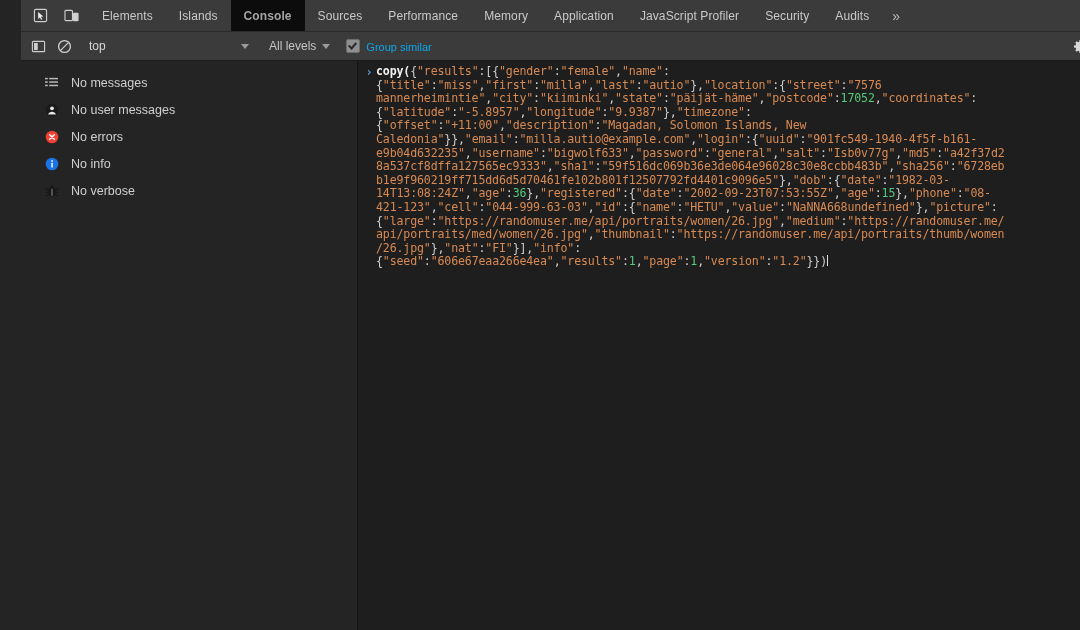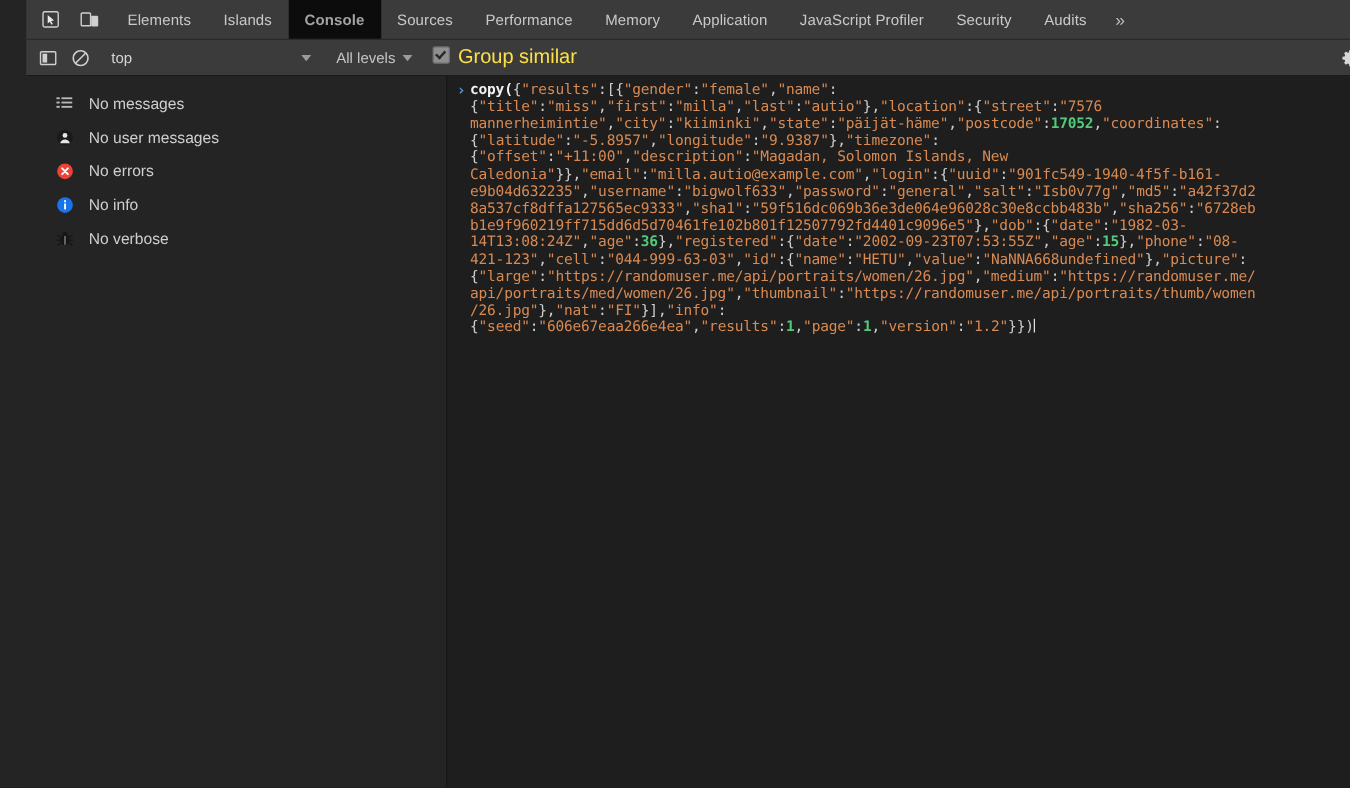--- a/index.html
+++ b/index.html
@@ -149,25 +149,25 @@
   .levels {
     display: flex;
     align-items: center;
     gap: 6px;
     margin-left: 14px;
     font-size: 12px;
     color: #c5c5c5;
   }
   .group-similar {
     display: flex;
-    align-items: flex-start;
+    align-items: flex-end;
     gap: 6px;
     margin-left: 16px;
-    font-size: 16px;
-    color: #fde047;
+    font-size: 11px;
+    color: #0ea5e9;
   }
   .cbox {
     width: 12px;
     height: 12px;
     border-radius: 2px;
     background: #8f8f8f;
     border: 1px solid #6d6d6d;
     position: relative;
   }
   .cbox::after {
@@ -245,21 +245,21 @@
     font-size: 11.6px;
     line-height: 13.6px;
     white-space: pre-wrap;
     word-break: break-all;
     color: #e8e8e8;
     letter-spacing: -0.15px;
     flex: 1;
     min-width: 0;
   }
   .str { color: #d98a52; }
-  .num { color: #55c97a; font-weight: bold; }
+  .num { color: #55c97a; font-weight: normal; }
   .pun { color: #cfcfcf; }
   .fn  { color: #f2f2f2; font-weight: bold; }
   .caret-bar {
     display: inline-block;
     width: 1px;
     height: 11px;
     background: #e0e0e0;
     vertical-align: -1px;
     margin-left: 0px;
   }

